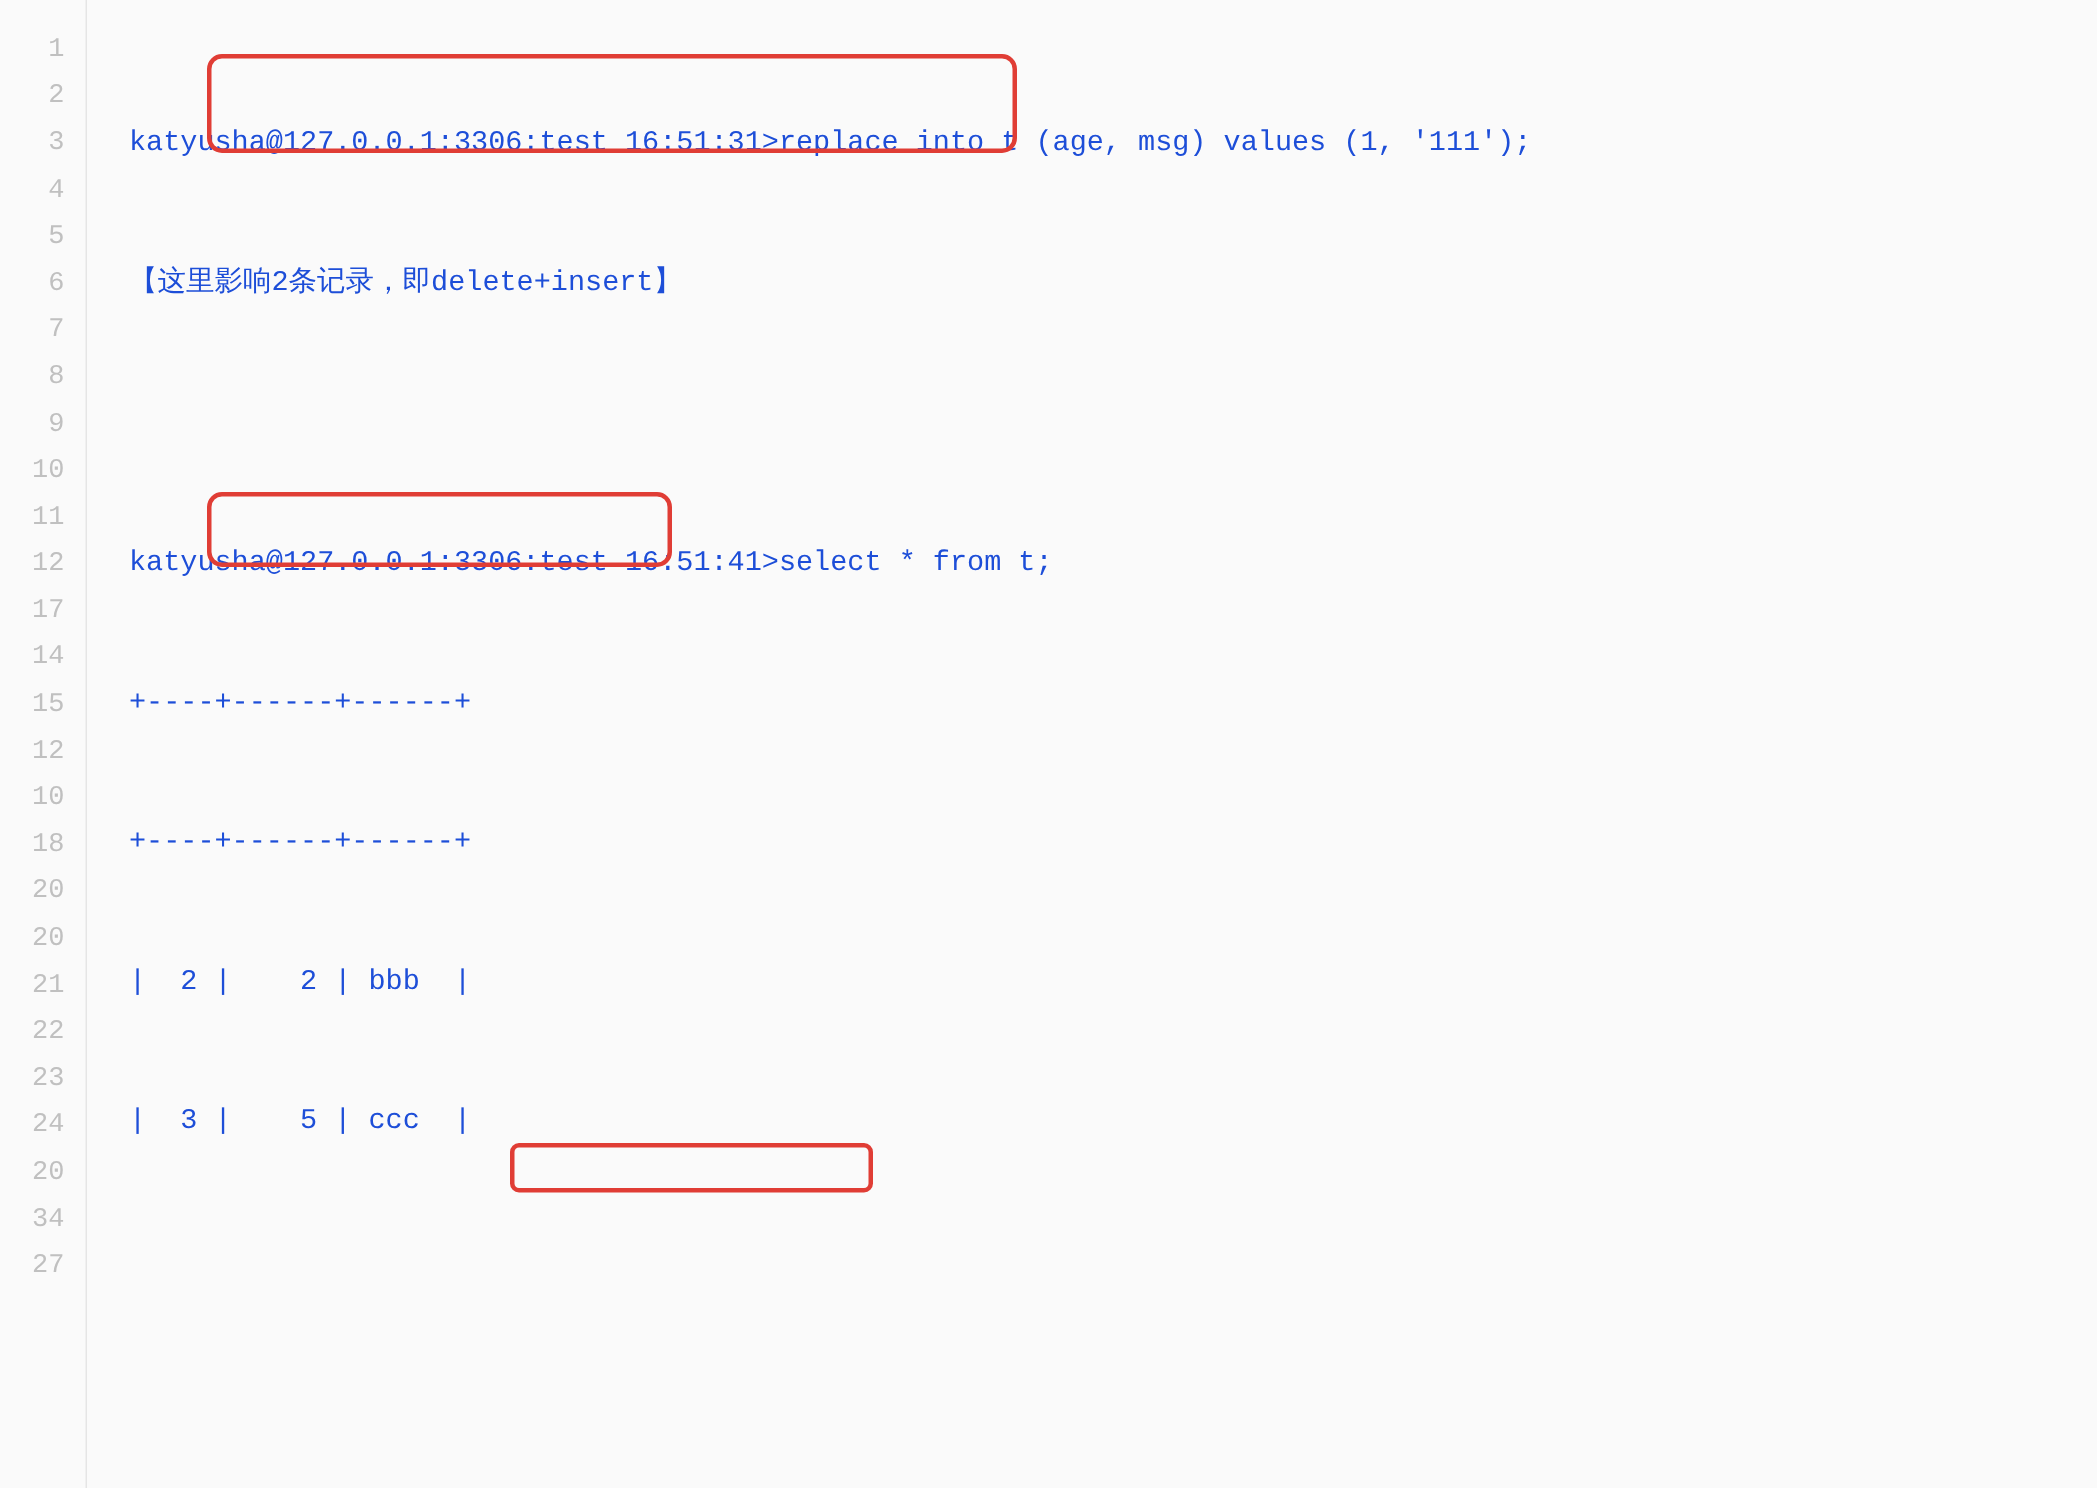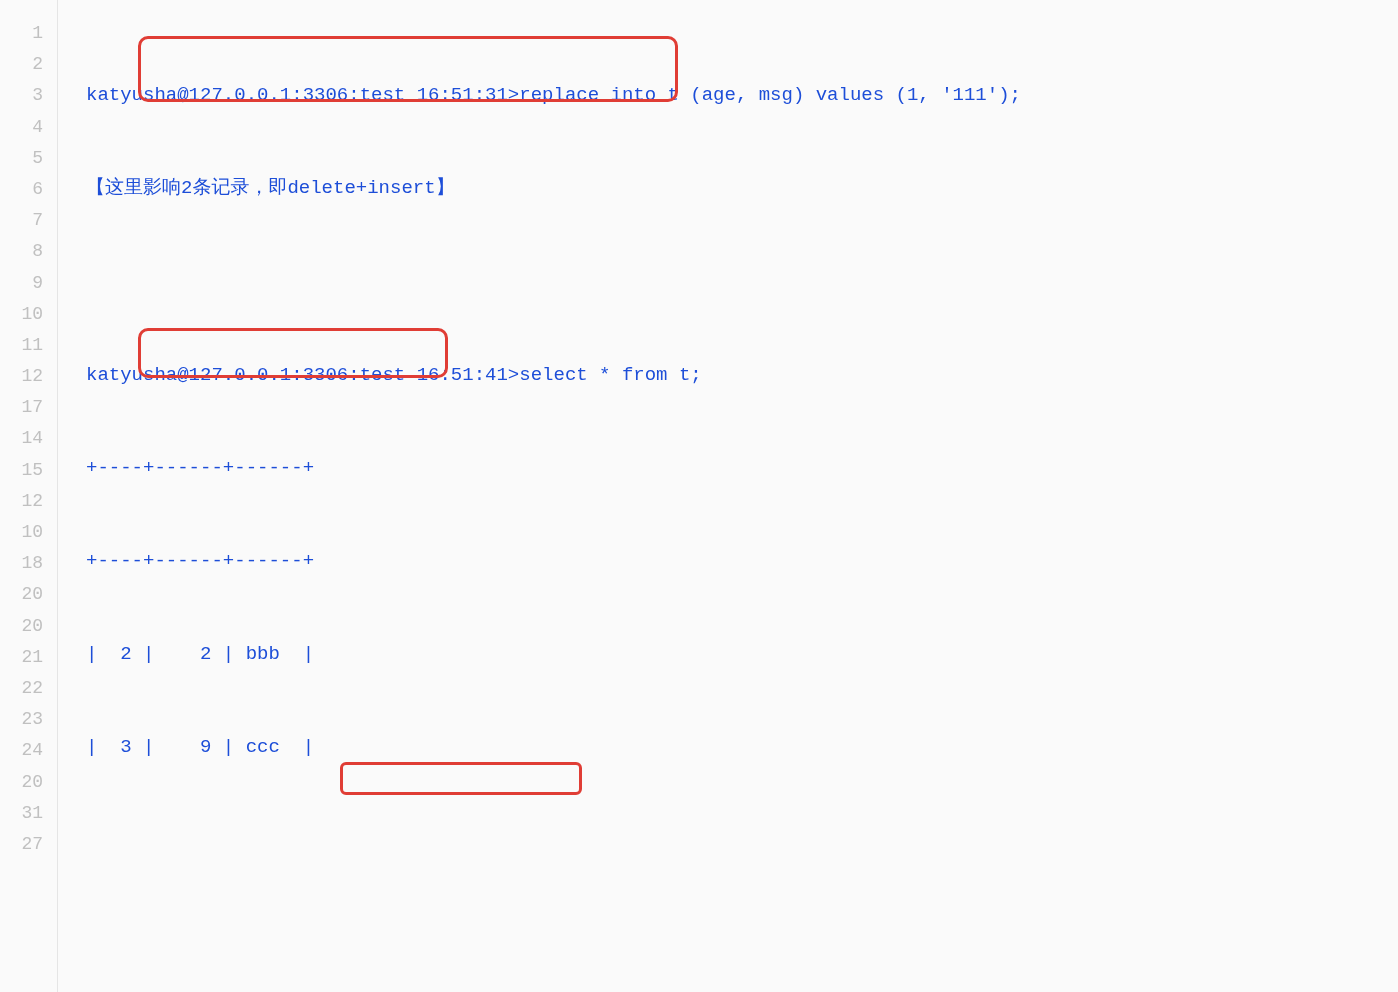--- a/index.html
+++ b/index.html
@@ -64,33 +64,33 @@
   <div>12</div>
   <div>10</div>
   <div>18</div>
   <div>20</div>
   <div>20</div>
   <div>21</div>
   <div>22</div>
   <div>23</div>
   <div>24</div>
   <div>20</div>
-  <div>31</div>
+  <div>34</div>
   <div>27</div>
 </div>
 
 <div class="code">
   <div class="code-line">katyusha@127.0.0.1:3306:test 16:51:31&gt;replace into t (age, msg) values (1, '111');</div>
   <div class="code-line">【这里影响2条记录，即delete+insert】</div>
   <div class="code-line"></div>
   <div class="code-line">katyusha@127.0.0.1:3306:test 16:51:41&gt;select * from t;</div>
   <div class="code-line">+----+------+------+</div>
   <div class="code-line">+----+------+------+</div>
   <div class="code-line">|  2 |    2 | bbb  |</div>
-  <div class="code-line">|  3 |    9 | ccc  |</div>
+  <div class="code-line">|  3 |    5 | ccc  |</div>
   
   
   
   
   
   
   
   
   
   

